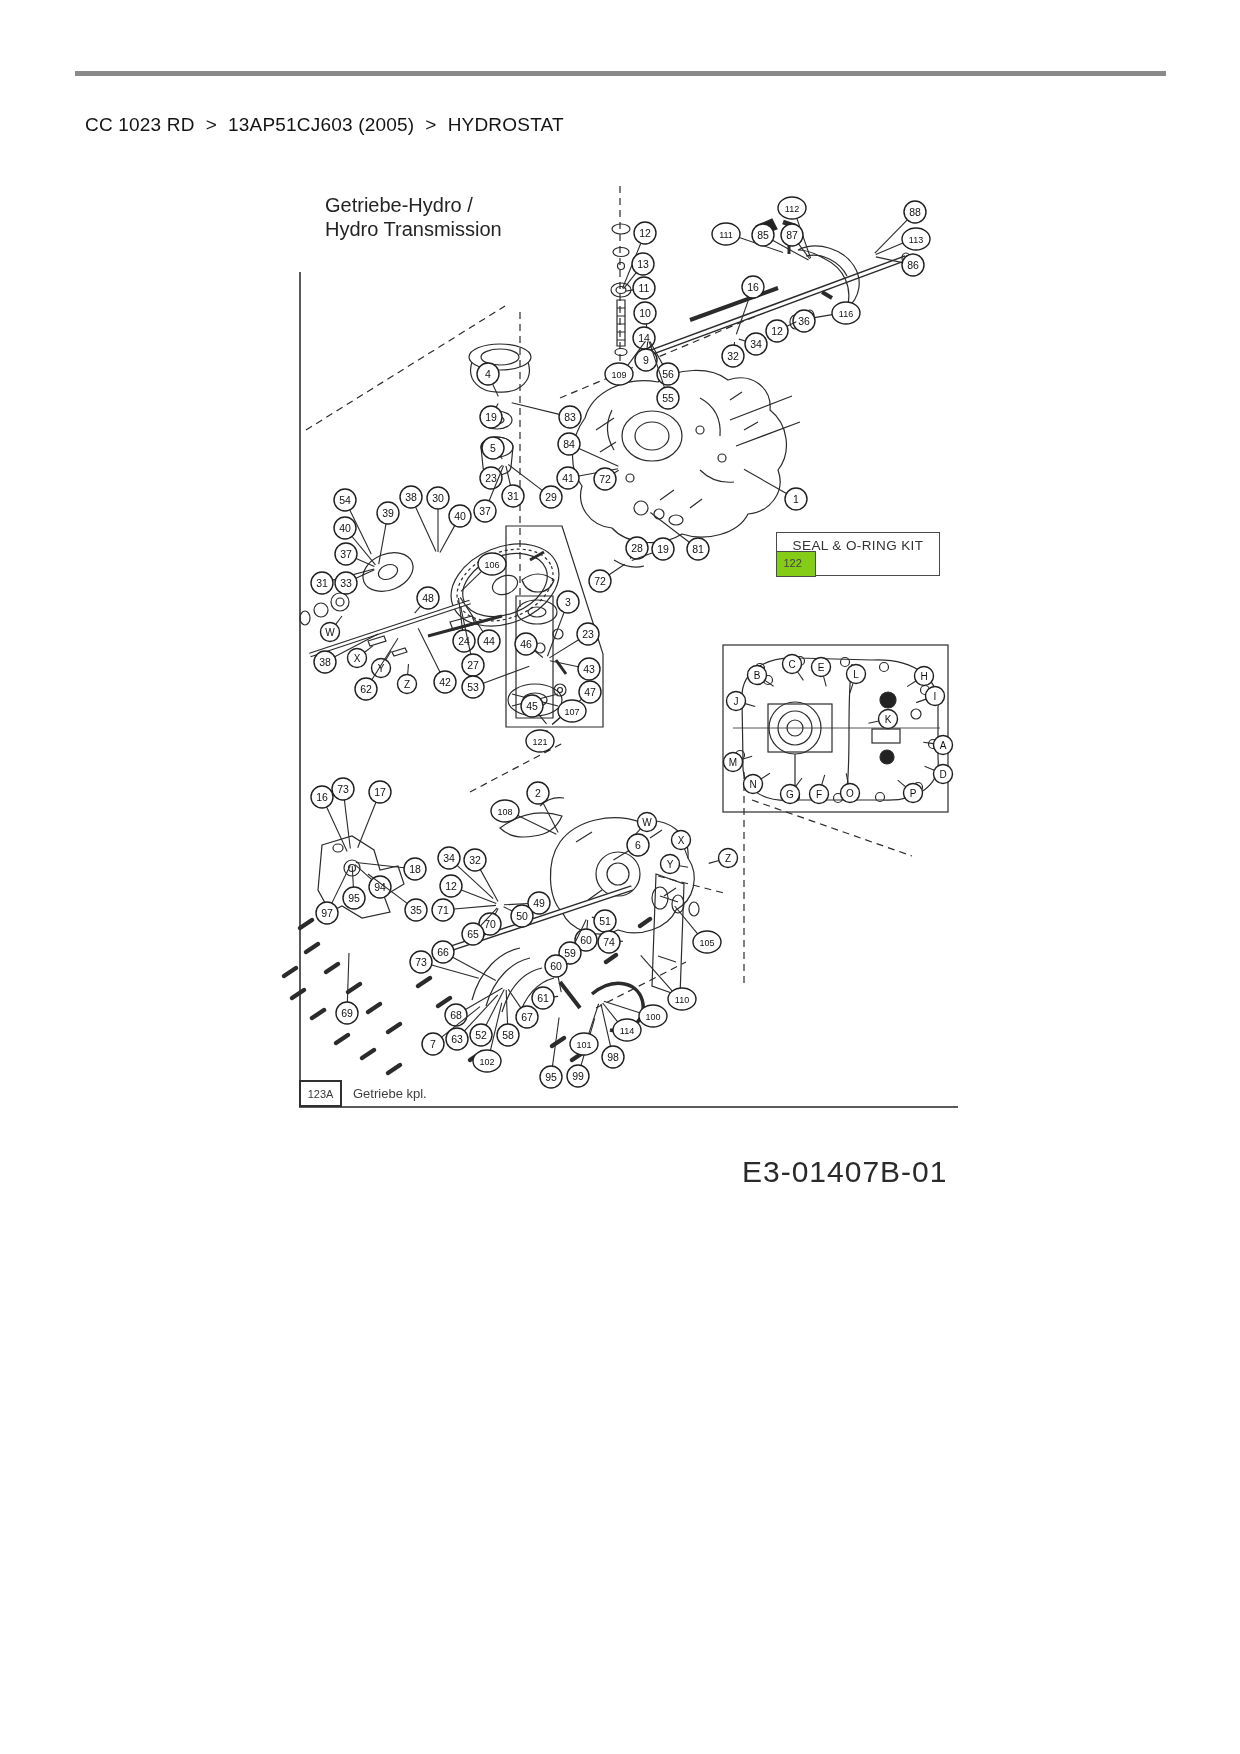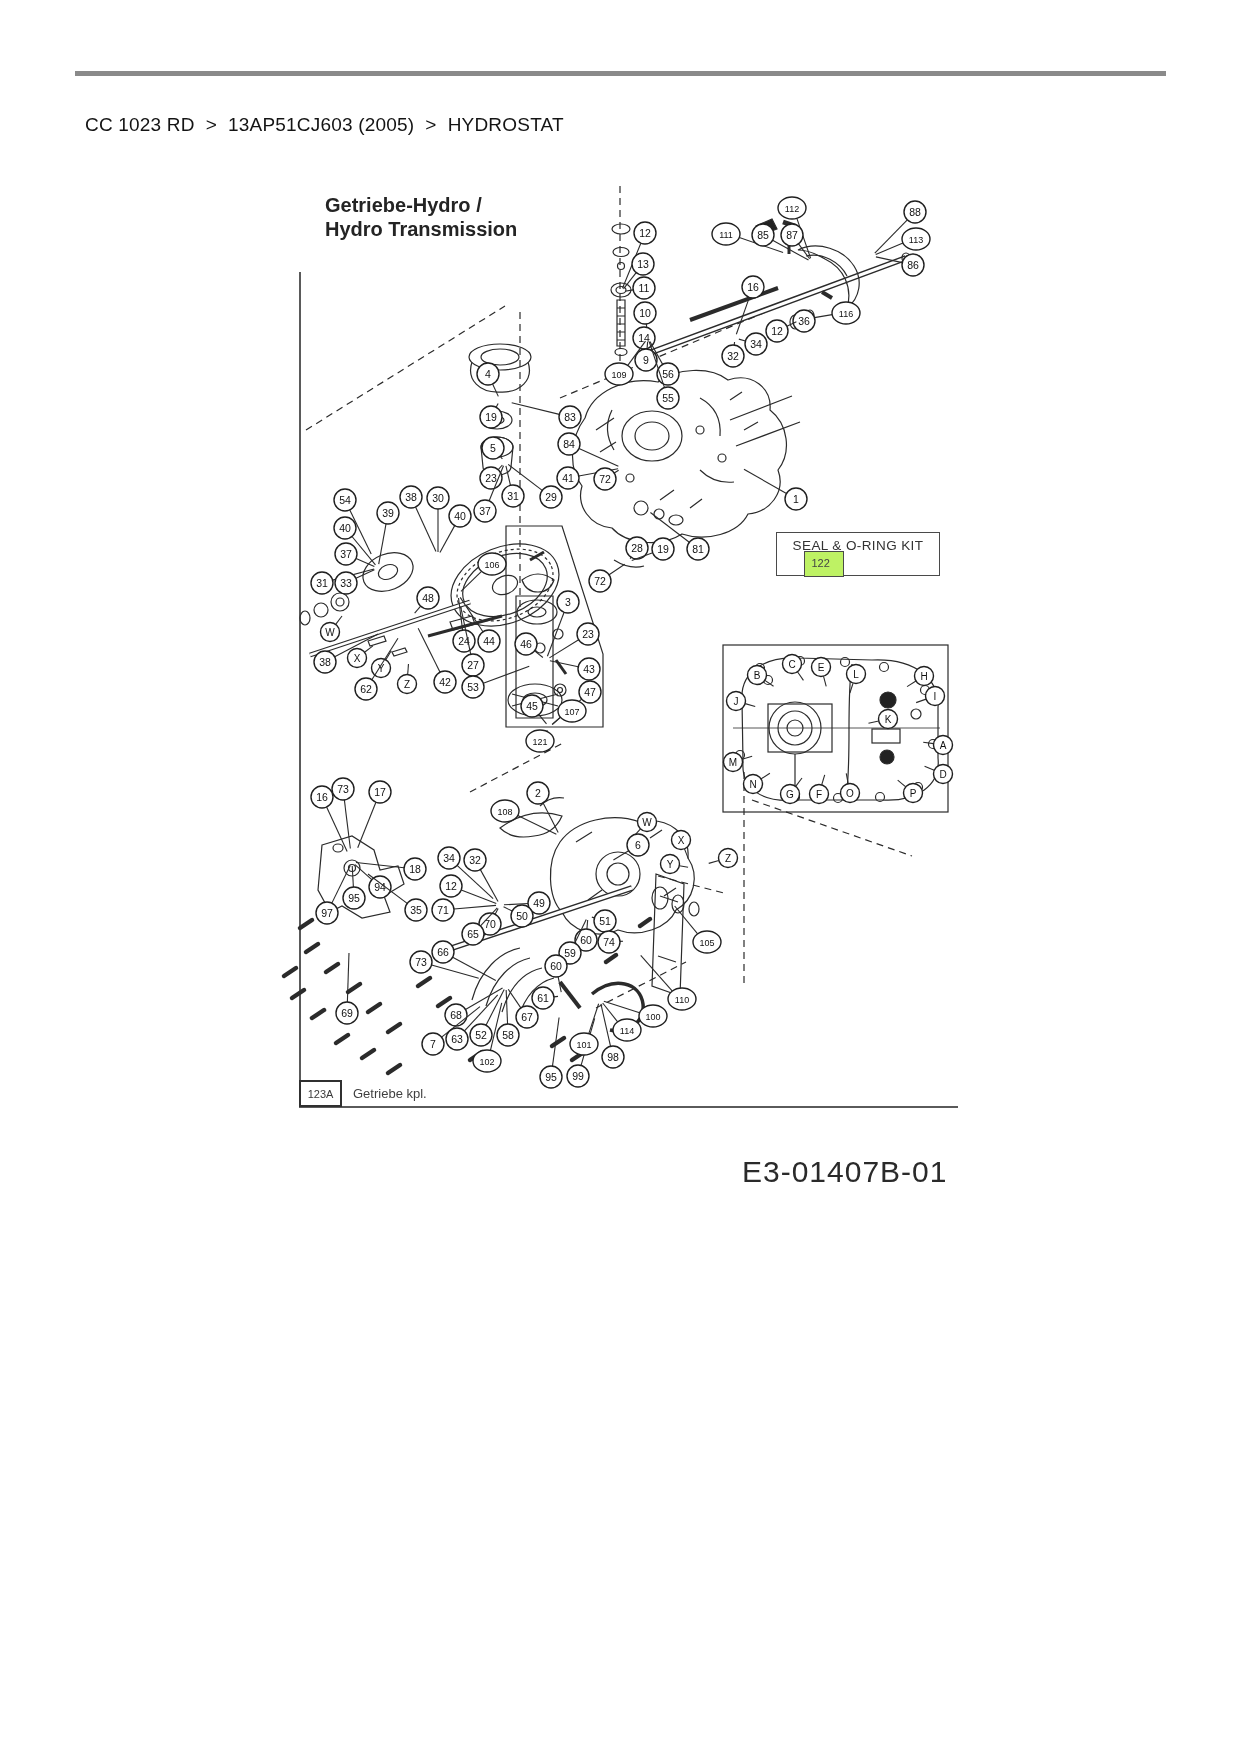--- a/index.html
+++ b/index.html
@@ -1,24 +1,24 @@
 <!DOCTYPE html>
 <html><head>
 <meta charset="utf-8">
 <style>
   html,body{margin:0;padding:0;background:#fff;}
   body{width:1240px;height:1754px;position:relative;font-family:"Liberation Sans",sans-serif;color:#1a1a1a;overflow:hidden;}
   .top-rule{position:absolute;left:75px;top:71px;width:1091px;height:5px;background:#8a8a8a;}
   .breadcrumb{position:absolute;left:85px;top:103px;font-size:19px;color:#141414;letter-spacing:.2px;margin-top:11px;}
   .breadcrumb .sep{margin:0 11px;}
   svg.art{position:absolute;left:0;top:0;}
-  .dtitle{position:absolute;left:325px;top:193px;font-size:20px;line-height:24px;color:#242424;font-weight:bold;}
+  .dtitle{position:absolute;left:325px;top:193px;font-size:20px;line-height:24px;color:#242424;}
   .kit{position:absolute;left:776px;top:532px;width:164px;height:44px;border:1.5px solid #4a4a4a;box-sizing:border-box;background:#fff;}
   .kit-title{font-size:13.5px;text-align:center;margin-top:5px;letter-spacing:.4px;color:#333;}
-  .kit-part{position:absolute;left:-1.5px;bottom:-1.5px;width:40px;height:26px;border:1.5px solid #4a4a4a;box-sizing:border-box;font-size:11px;color:#444;padding-top:5px;padding-left:7px;background:#bef264;margin-left:28px;}
+  .kit-part{position:absolute;left:-1.5px;bottom:-1.5px;width:40px;height:26px;border:1.5px solid #4a4a4a;box-sizing:border-box;font-size:11px;color:#444;padding-top:5px;padding-left:7px;background:#84cc16;}
   .dborder-left{position:absolute;left:299px;top:272px;width:1.5px;height:835px;background:#5a5a5a;}
   .dborder-bottom{position:absolute;left:299px;top:1106px;width:659px;height:1.5px;background:#5a5a5a;}
   .fbox{position:absolute;left:299px;top:1080px;width:43px;height:27px;border:2px solid #303030;box-sizing:border-box;font-size:11px;color:#3a3a3a;display:flex;align-items:center;justify-content:center;background:#fff;}
   .flabel{position:absolute;left:353px;top:1086px;font-size:13px;color:#3f3f3f;}
   .dwg-no{position:absolute;left:742px;top:1112px;font-size:30px;color:#2a2a2a;letter-spacing:1px;margin-top:43px;}
 </style>
 </head>
 <body>
 
 <div class="top-rule" style="background: rgb(138, 138, 138);"></div>

